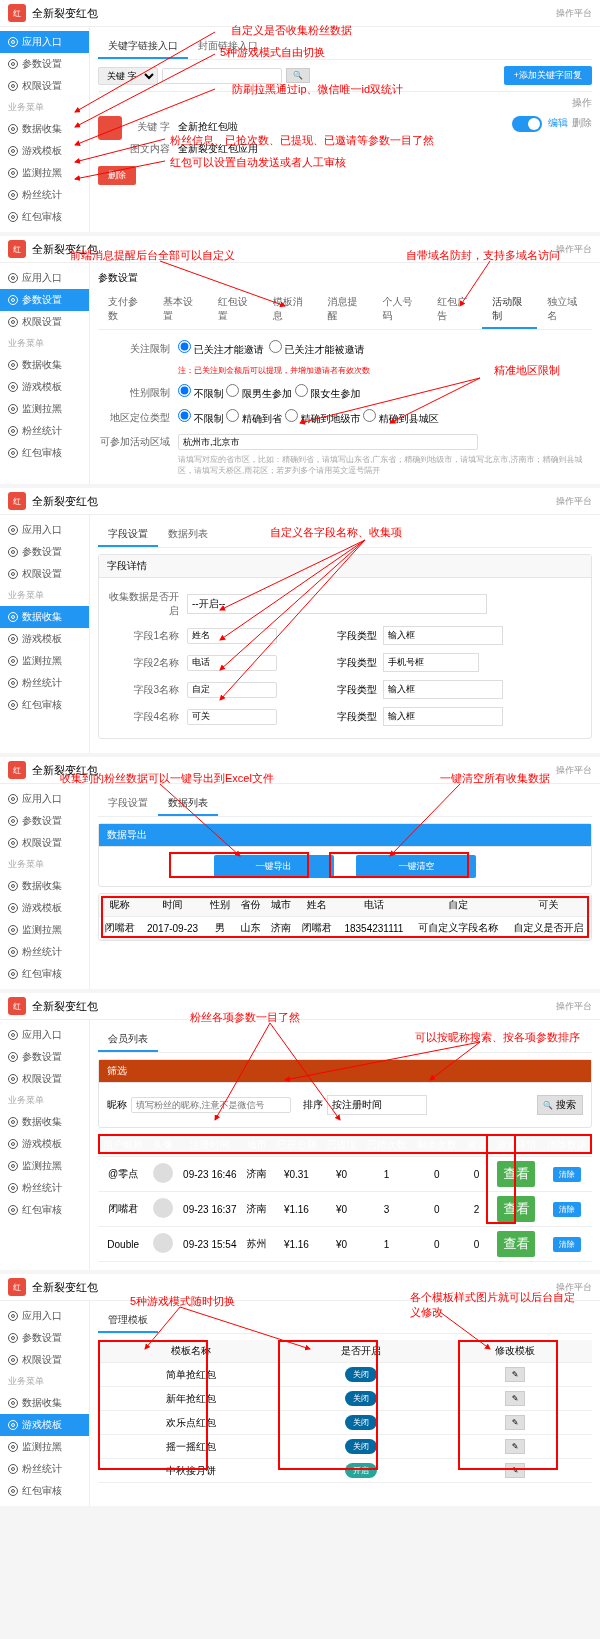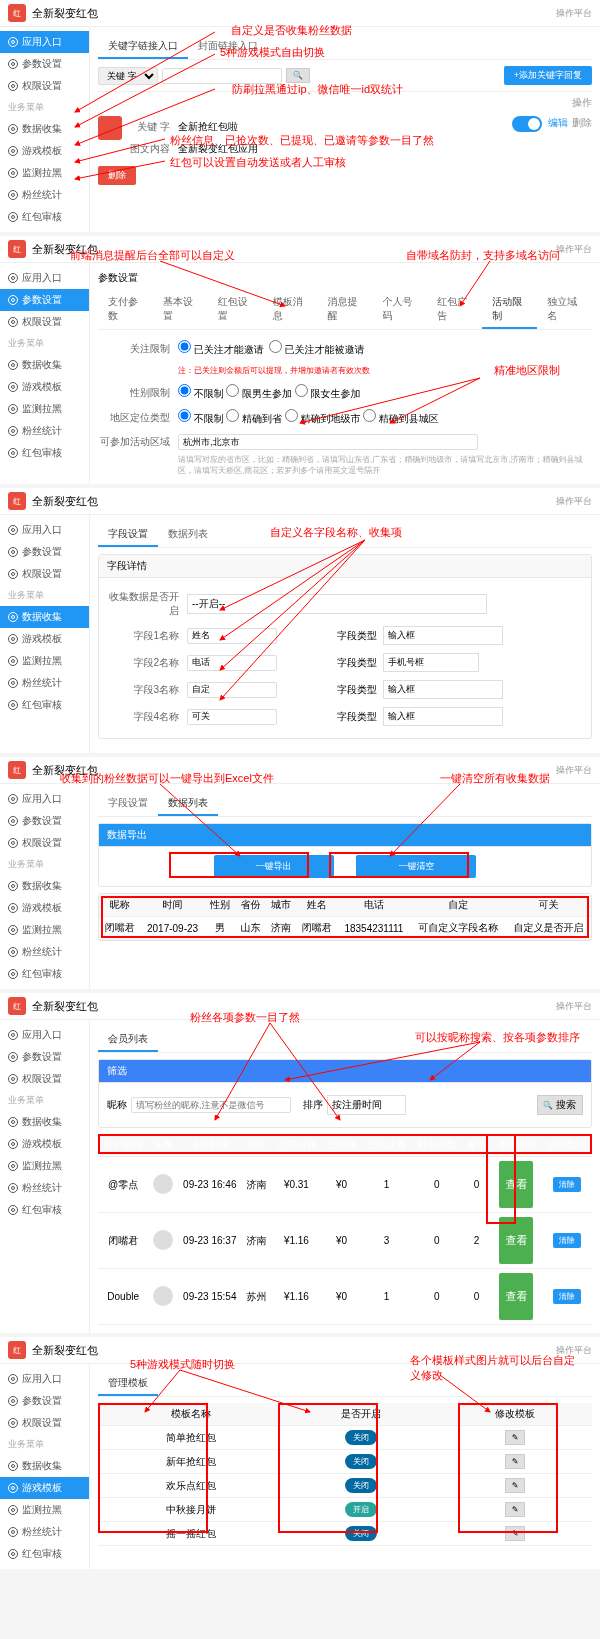--- a/index.html
+++ b/index.html
@@ -15,21 +15,21 @@
 .side-item.active{background:#2196f3;color:#fff}
 .side-sep{color:#aaa;font-size:9px;padding:4px 8px}
 .gear{width:10px;height:10px;border:1px solid currentColor;border-radius:50%;margin-right:4px;position:relative}
 .gear::before{content:"";position:absolute;inset:2px;border:1px solid currentColor;border-radius:50%}
 .content{flex:1;padding:8px;position:relative}
 .tabs{display:flex;border-bottom:1px solid #eee;margin-bottom:6px}
 .tab{padding:4px 10px;font-size:10px;color:#666;cursor:pointer;border-bottom:2px solid transparent}
 .tab.active{border-bottom-color:#2196f3;color:#333}
 .btn-blue{background:#2196f3;color:#fff;padding:3px 10px;border-radius:2px;border:none;font-size:9px}
 .btn-red{background:#e74c3c;color:#fff;padding:3px 10px;border-radius:2px;border:none;font-size:9px}
-.btn-green{background:#4caf50;color:#fff;padding:16px 6px;border-radius:2px;border:none;font-size:11px}
+.btn-green{background:#4caf50;color:#fff;padding:4px 6px;border-radius:2px;border:none;font-size:13px}
 .btn-orange{background:#0369a1;color:#fff;padding:2px 8px;border-radius:8px;border:none;font-size:8px}
 .btn-teal{background:#26a69a;color:#fff;padding:2px 8px;border-radius:8px;border:none;font-size:8px}
 .input-sm{border:1px solid #ddd;padding:2px 4px;font-size:9px;border-radius:2px}
 .anno{position:absolute;color:#f00;font-size:11px;pointer-events:none;z-index:10}
 .arrow{position:absolute;pointer-events:none;z-index:9}
 .row{display:flex;align-items:center;padding:4px 0;font-size:9px}
 .row-label{width:80px;text-align:right;padding-right:8px;color:#666}
 .card{border:1px solid #e5e5e5;border-radius:3px;margin-bottom:6px}
 .card-hd{background:#f8f8f8;padding:4px 8px;font-size:10px;border-bottom:1px solid #e5e5e5}
 .card-bd{padding:8px}
@@ -468,27 +468,27 @@
       <div class="side-item">
           <span class="gear"></span>
           <span>红包审核</span>
         </div>
     </div>
     <div class="content">
       <div class="tabs">
           <div class="tab active">会员列表</div>
         </div>
       <div class="card">
-        <div class="card-hd" style="background:#3b82f6;color:#fff">筛选</div>
+        <div class="card-hd" style="background:#c2410c;color:#fff">筛选</div>
         <div class="card-bd">
           <div class="row">
             <span style="margin-right:4px">昵称</span>
             <input class="input-sm" style="width: 160px;" placeholder="填写粉丝的昵称,注意不是微信号">
             <span style="margin:0 4px 0 12px">排序</span>
-            <div class="select" style="width:79px"><span>按注册时间</span></div>
+            <div class="select" style="width:100px"><span>按注册时间</span></div>
             <button class="gray-btn" style="margin-left:auto">🔍 <span>搜索</span></button>
           </div>
         </div>
       </div>
       <div style="position:relative">
         <table>
           <thead style="background:#555;color:#fff">
               <tr id="p5-headers">
                 <th style="color: rgb(255, 255, 255);">用户昵称</th>
                 <th style="color: rgb(255, 255, 255);">头像</th>
@@ -625,27 +625,27 @@
                 <td>新年抢红包</td>
                 <td><button class="btn-orange">关闭</button></td>
                 <td><button class="gray-btn">✎</button></td>
               </tr>
               <tr>
                 <td>欢乐点红包</td>
                 <td><button class="btn-orange">关闭</button></td>
                 <td><button class="gray-btn">✎</button></td>
               </tr>
               <tr>
+                <td>摇一摇红包</td>
+                <td><button class="btn-orange">关闭</button></td>
+                <td><button class="gray-btn">✎</button></td>
+              </tr>
+              <tr>
                 <td>中秋接月饼</td>
                 <td><button class="btn-teal">开启</button></td>
-                <td><button class="gray-btn">✎</button></td>
-              </tr>
-              <tr>
-                <td>摇一摇红包</td>
-                <td><button class="btn-orange">关闭</button></td>
                 <td><button class="gray-btn">✎</button></td>
               </tr>
             </tbody>
         </table>
         <div class="redbox" style="left:0;top:0;width:110px;height:130px"></div>
         <div class="redbox" style="left:180px;top:0;width:100px;height:130px"></div>
         <div class="redbox" style="left:360px;top:0;width:100px;height:130px"></div>
       </div>
     </div>
   </div>

